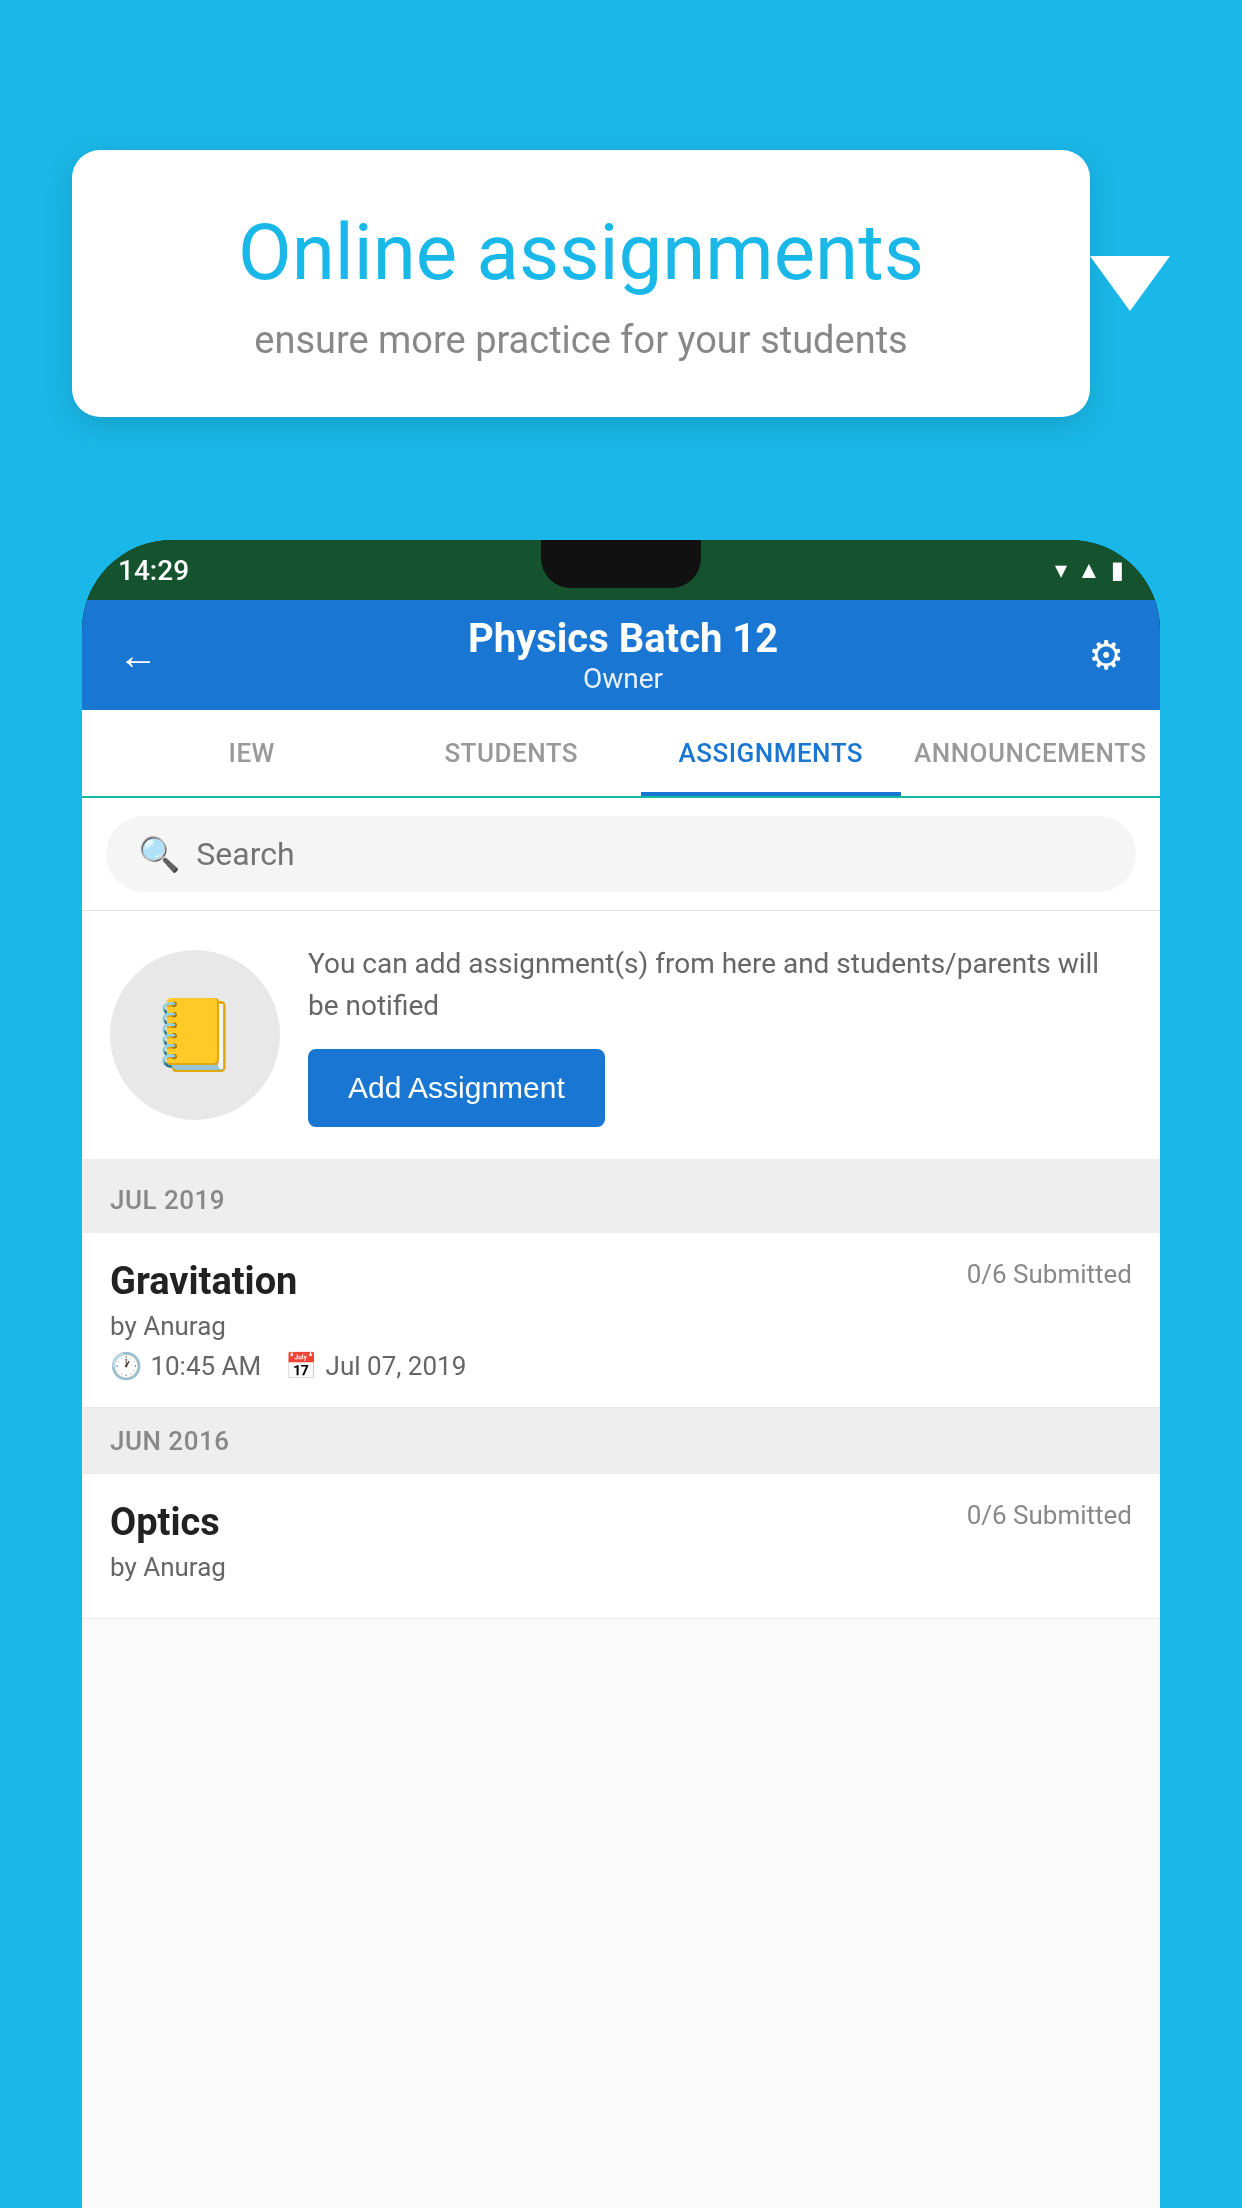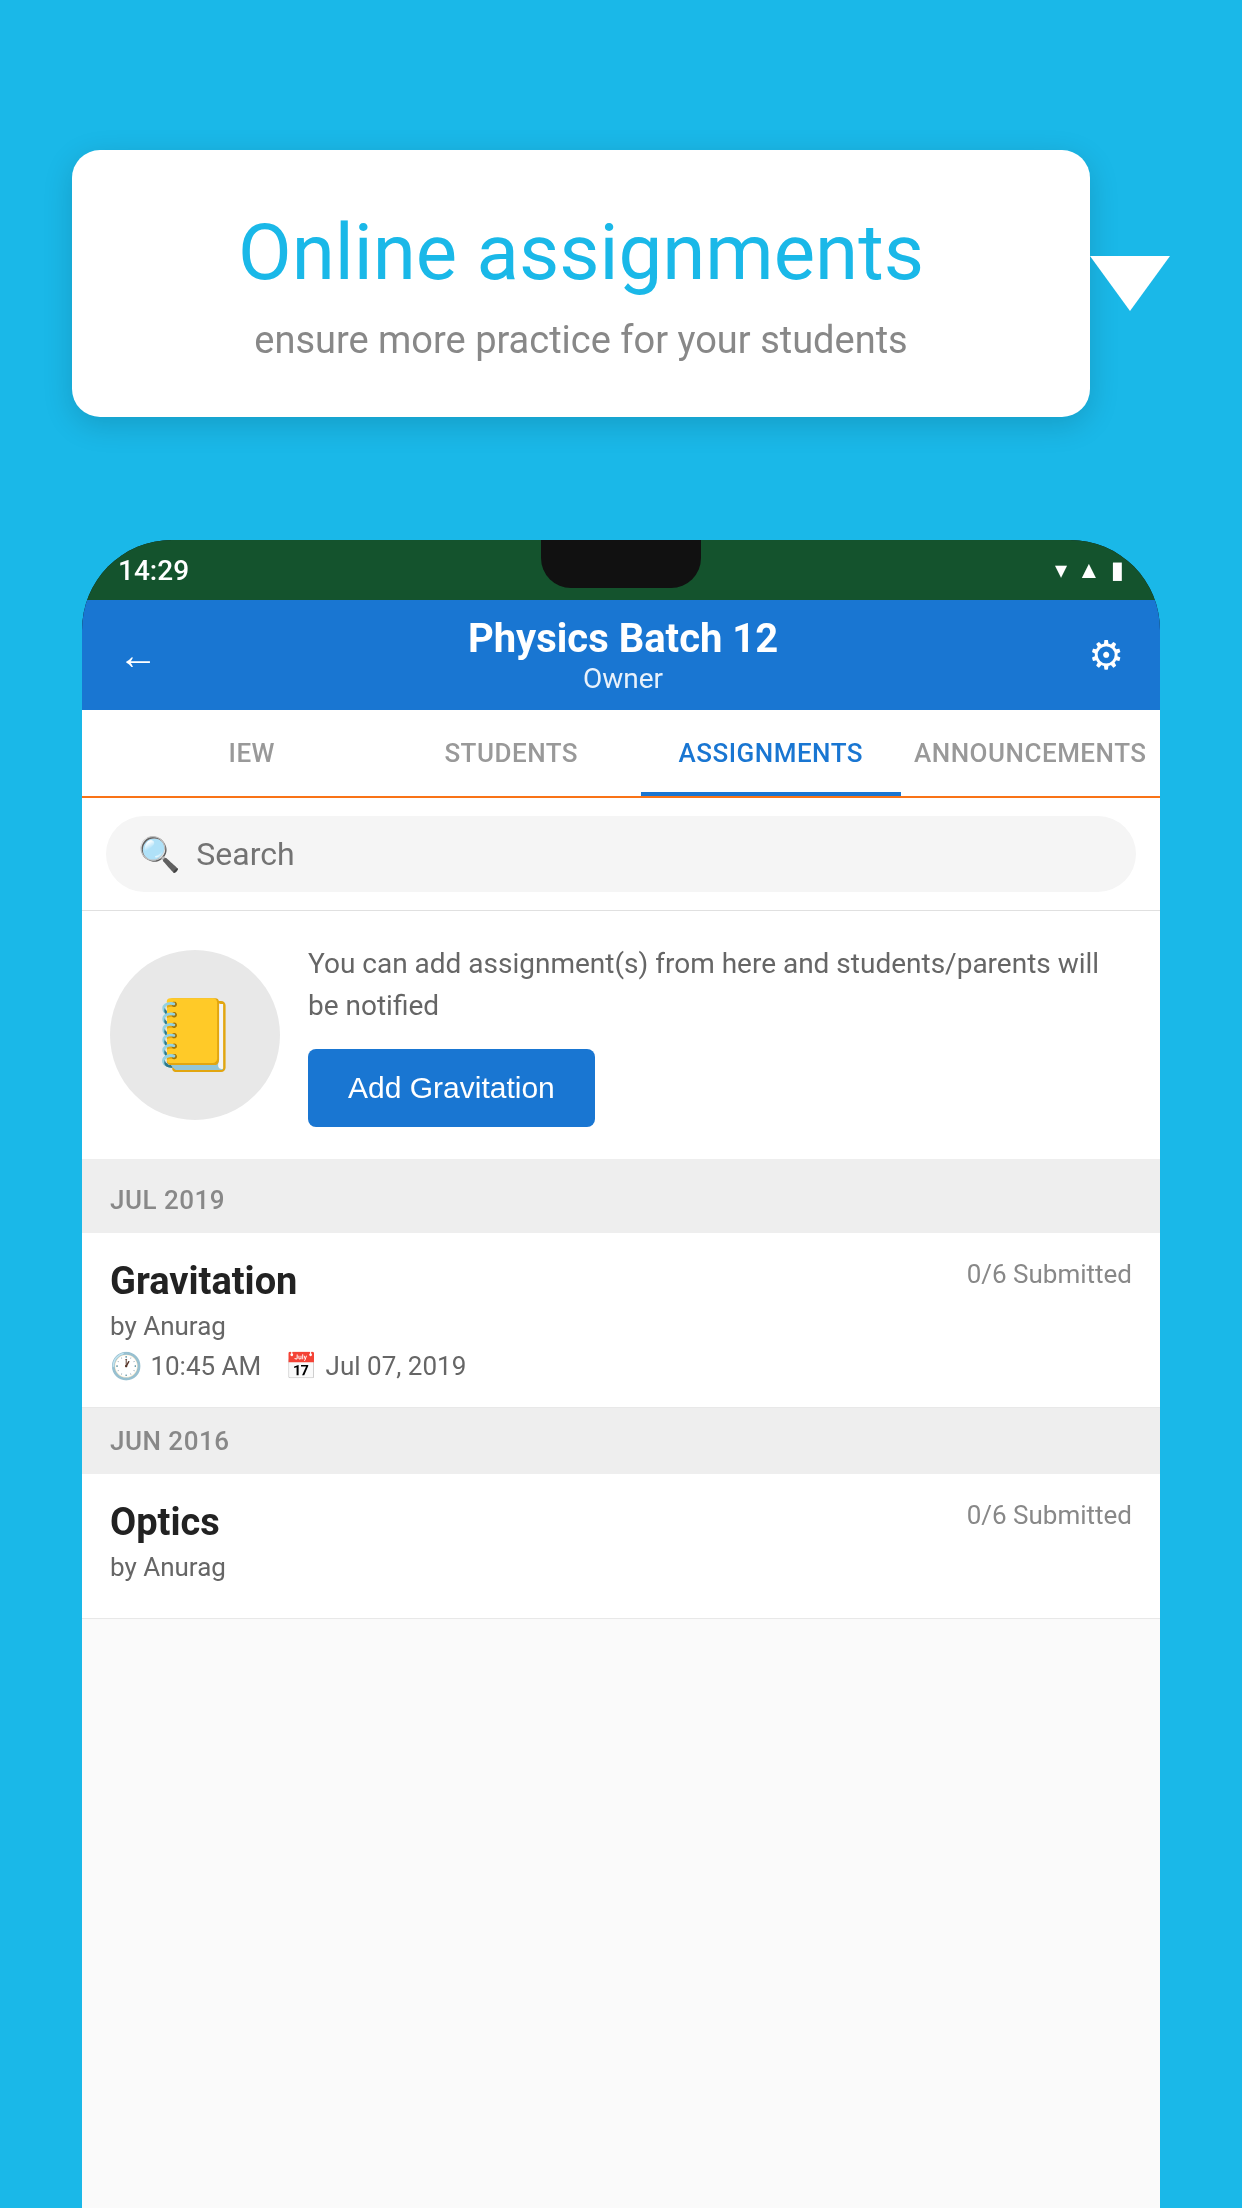--- a/index.html
+++ b/index.html
@@ -141,21 +141,21 @@
     .settings-btn {
       color: white;
       font-size: 40px;
       cursor: pointer;
     }
 
     
     .tabs-container {
       background: white;
       display: flex;
-      border-bottom: 2px solid #f97316;
+      border-bottom: 2px solid #14b8a6;
       overflow-x: hidden;
       padding-left: 40px;
     }
 
     .tab-item {
       flex: 1;
       text-align: center;
       padding: 28px 10px;
       font-size: 26px;
       font-weight: 500;
@@ -376,21 +376,21 @@
         <span class="search-text">Search</span>
       </div>
     </div>
 
     <div class="add-assignment-section">
       <div class="assignment-icon-circle">
         <span class="notebook-icon">📒</span>
       </div>
       <div class="add-assignment-content">
         <div class="add-assignment-desc">You can add assignment(s) from here and students/parents will be notified</div>
-        <button class="add-assignment-btn">Add Gravitation</button>
+        <button class="add-assignment-btn">Add Assignment</button>
       </div>
     </div>
 
     <div class="month-header">JUL 2019</div>
 
     <div class="assignment-item">
       <div class="assignment-row-top">
         <div class="assignment-name">Gravitation</div>
         <div class="assignment-submitted">0/6 Submitted</div>
       </div>

